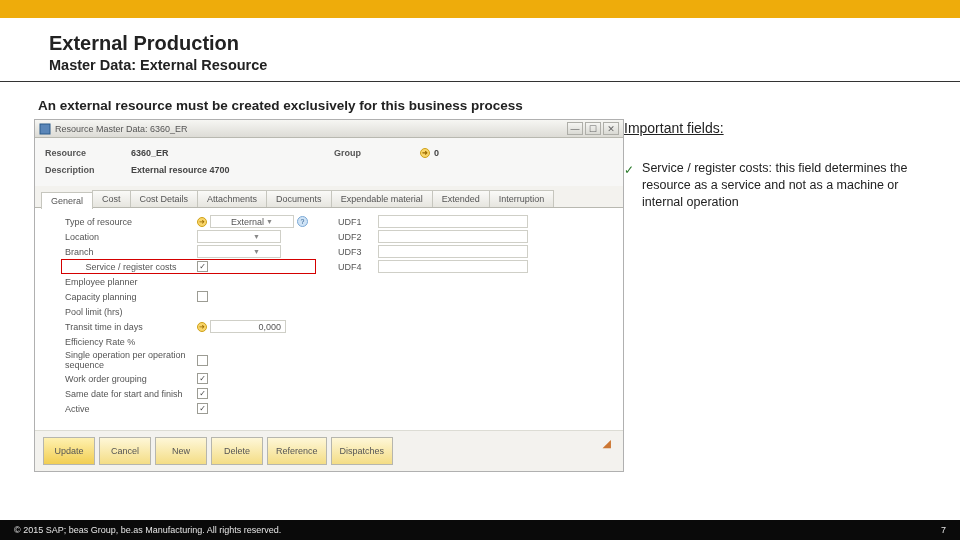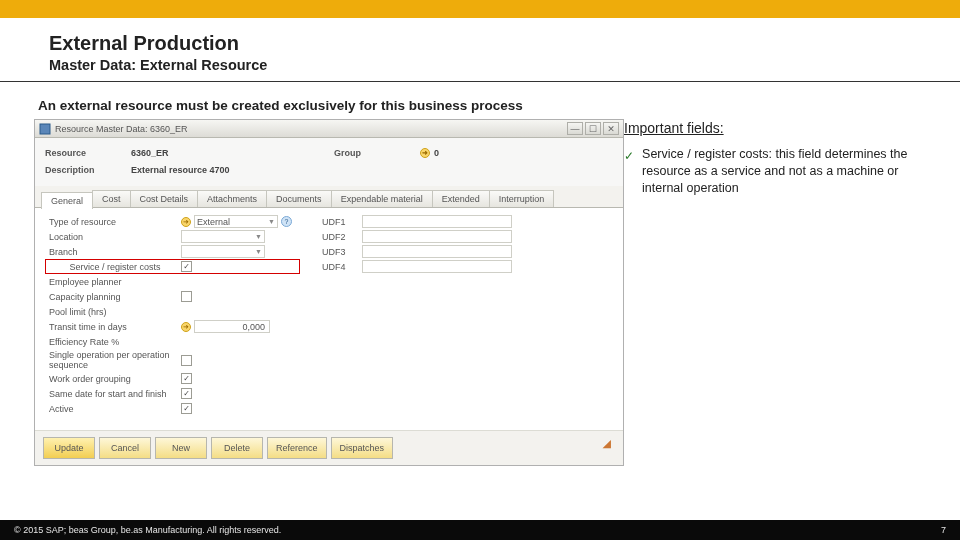--- a/index.html
+++ b/index.html
@@ -20,40 +20,40 @@
   .form-top { display:flex; padding: 8px 10px 6px; gap:10px; }
   .form-col { flex:1;font-weight:bold; }
   .frow { display:flex; align-items:center; margin-bottom:3px; min-height:14px;}
   .flabel { width:84px; font-size:9px; color:#555;}
   .fval { flex:1; font-size:9px; color:#444; padding-left:2px; display:flex; align-items:center; gap:4px;}
   .link-arrow { width:10px; height:10px; border-radius:50%; background:#f9d56a; border:1px solid #cfa21a; display:inline-flex; align-items:center; justify-content:center; font-size:7px; color:#9b6b00;}
   .tabs { display:flex; border-bottom:1px solid #b8b8b0; padding: 0 6px; background:#f3f2ee; }
   .tab { padding:3px 9px; font-size:9px; border:1px solid #c6c6be; border-bottom:none; background:linear-gradient(#fafaf8,#e6e5df); margin-right:-1px; margin-top:4px; color:#555; }
   .tab.active { background:#fff; position:relative; top:2px; }
   .tab-body { background:#fff; padding:6px 10px 14px; display:flex; gap:18px; }
-  .tb-left { flex: 0 0 255px;}
+  .tb-left { flex: 0 0 255px; margin-left: 16px;}
   .tb-right { flex:1; }
   .line { display:flex; align-items:center; min-height:15px; border:1px solid transparent; padding:0 3px;}
   .line .ll { width:132px; font-size:9px; color:#555;}
   .line .lv { flex:1; display:flex; align-items:center; gap:3px; justify-content:flex-start;}
   .line.selected { border:1.5px solid #d40000;text-align:center; }
-  .ddown { border:1px solid #cfcfc7; background:#fff; height:13px; display:flex; align-items:center; justify-content:space-between; padding:0 2px; font-size:9px; color:#555;}
+  .ddown { border:1px solid #cfcfc7; background:#fff; height:13px; display:flex; align-items:center; justify-content:space-between; padding:0 20px; font-size:9px; color:#555;}
   .ddown.w60 { width:84px; }
   .ddown .car { font-size:7px; color:#888;}
   .chk { width:11px; height:11px; border:1px solid #9c9c94; background:#fff; display:inline-flex; align-items:center; justify-content:center; font-size:8px; color:#444;}
   .qmark { width:11px; height:11px; border-radius:50%; background:#cfe3f6; border:1px solid #7ba9d6; display:inline-flex; align-items:center; justify-content:center; font-size:7px; color:#2a5a8a;}
   .numbox { border:1px solid #cfcfc7; background:#fff; height:13px; width:76px; padding:0 4px; text-align:right; font-size:9px; line-height:13px; color:#555;}
   .udf-input { border:1px solid #cfcfc7; background:#fff; height:13px; width:150px;}
   .button-row { display:flex; gap:4px; padding:6px 8px; background:#f3f2ee; border-top:1px solid #dcdcd4; }
-  .btn { min-width:52px; height:22px; border:1px solid #b6b6ae; background:linear-gradient(#fef7d8,#f4dd85); font-size:9px; color:#555; display:flex; align-items:center; justify-content:center; padding:0 8px;}
+  .btn { min-width:52px; height:28px; border:1px solid #b6b6ae; background:linear-gradient(#fef7d8,#f4dd85); font-size:9px; color:#555; display:flex; align-items:center; justify-content:center; padding:0 8px;}
   .btn.primary { background:linear-gradient(#fff1b0,#f2ce52); }
   .spacer { flex:1; }
   .resize { width:14px; text-align:right; font-size:11px; color:#c73; padding-right:4px;}
   .right-col { flex:1; padding-top: 28px;}
-  .imp-title { font-size:14px; text-decoration: underline; margin-bottom:10px;}
+  .imp-title { font-size:14px; text-decoration: underline; margin-bottom:24px;}
   .bullet-row { display:flex; gap:8px; font-size:12.5px; line-height:1.35;}
   .check { color:#2a7a2a; font-size:12px; margin-top:2px;}
   .footer { position:absolute; bottom:0; left:0; width:960px; height:20px; background:#0a0a0a; color:#e5e5e5; display:flex; align-items:center; justify-content:space-between; padding:0 14px; font-size:9px;}
   .page { position:relative; width:960px; height:540px; overflow:hidden;}
 </style>
 </head>
 <body>
 <div class="page">
 
 <div class="top-bar"></div>

